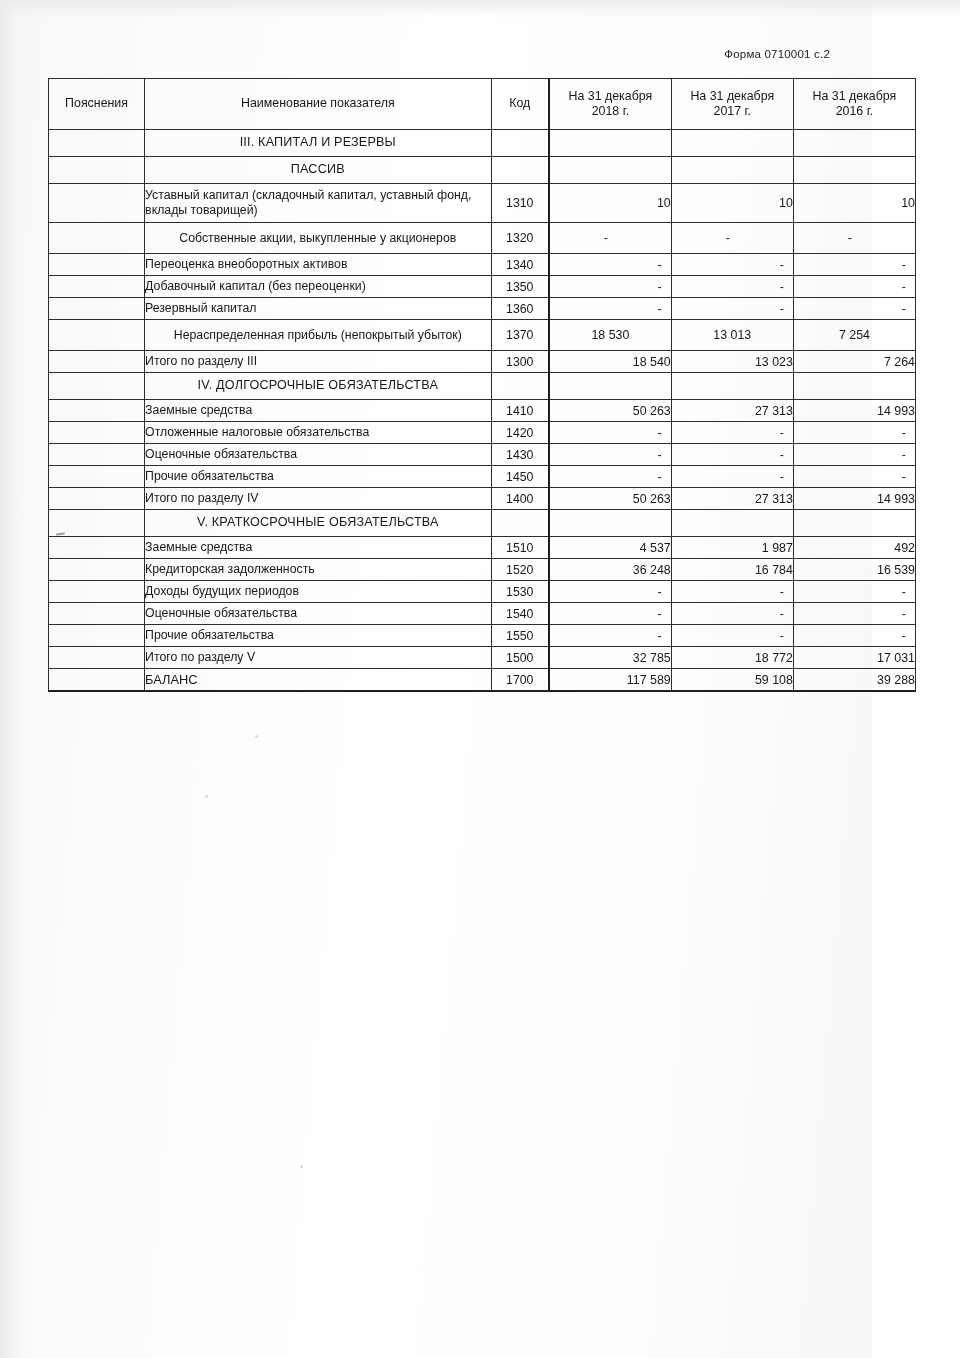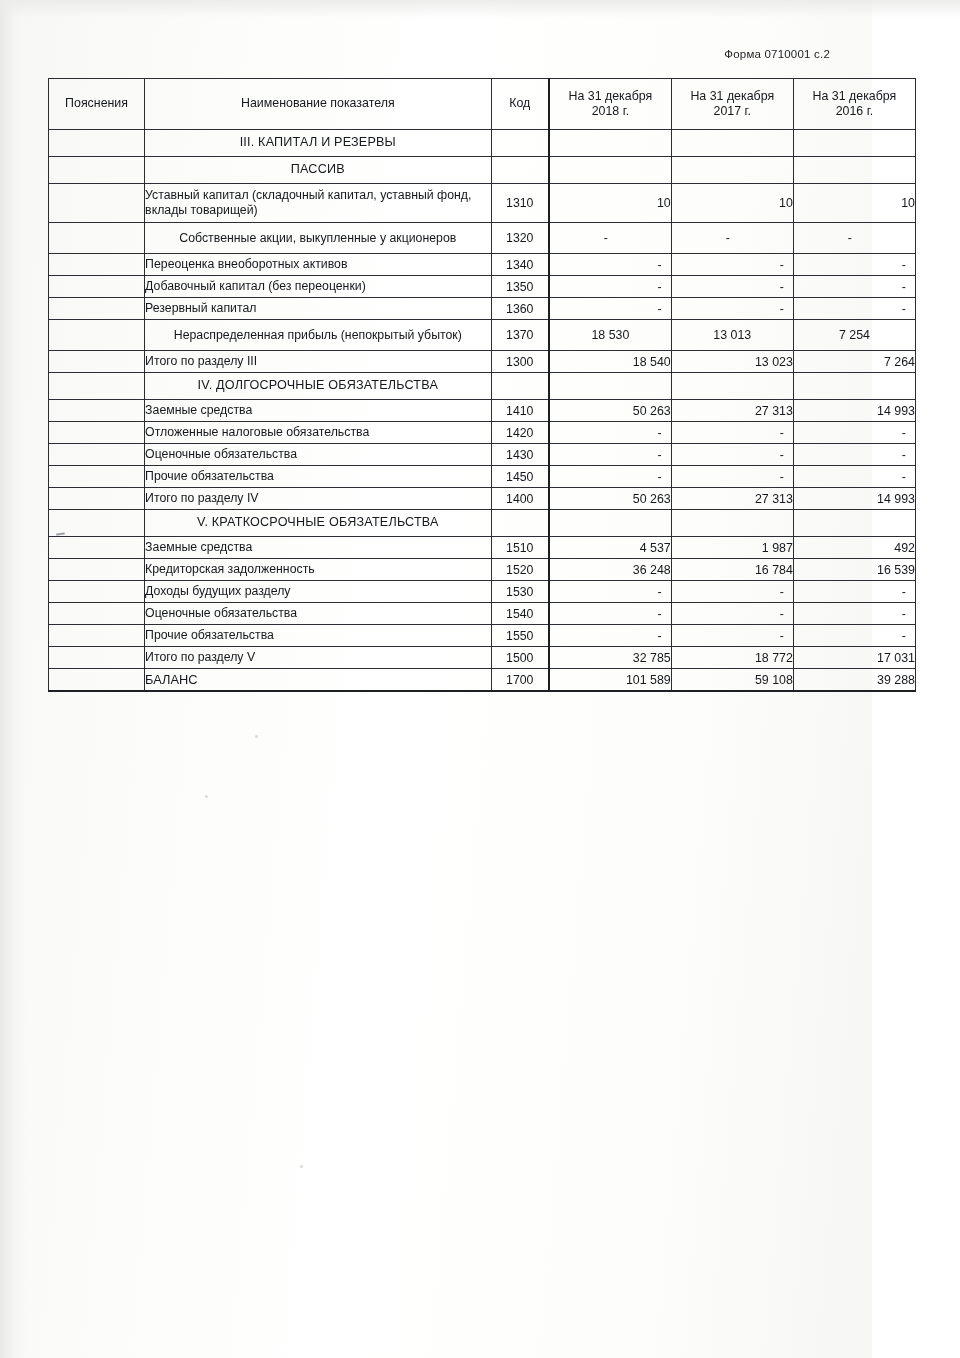--- a/index.html
+++ b/index.html
@@ -311,21 +311,21 @@
         <tr class="r-std">
           <td class="note-cell"></td>
           <td class="name-cell">Кредиторская задолженность</td>
           <td class="code-cell">1520</td>
           <td class="val-cell thick-left">36 248</td>
           <td class="val-cell">16 784</td>
           <td class="val-cell">16 539</td>
         </tr>
         <tr class="r-std">
           <td class="note-cell"></td>
-          <td class="name-cell">Доходы будущих разделу</td>
+          <td class="name-cell">Доходы будущих периодов</td>
           <td class="code-cell">1530</td>
           <td class="val-cell dash thick-left">-</td>
           <td class="val-cell dash">-</td>
           <td class="val-cell dash">-</td>
         </tr>
         <tr class="r-std">
           <td class="note-cell"></td>
           <td class="name-cell">Оценочные обязательства</td>
           <td class="code-cell">1540</td>
           <td class="val-cell dash thick-left">-</td>
@@ -345,21 +345,21 @@
           <td class="name-cell">Итого по разделу V</td>
           <td class="code-cell">1500</td>
           <td class="val-cell thick-left">32 785</td>
           <td class="val-cell">18 772</td>
           <td class="val-cell">17 031</td>
         </tr>
         <tr class="r-std">
           <td class="note-cell thick-bottom"></td>
           <td class="name-cell thick-bottom" style="font-size: 12.8px;">БАЛАНС</td>
           <td class="code-cell thick-bottom">1700</td>
-          <td class="val-cell thick-left thick-bottom">101 589</td>
+          <td class="val-cell thick-left thick-bottom">117 589</td>
           <td class="val-cell thick-bottom">59 108</td>
           <td class="val-cell thick-bottom">39 288</td>
         </tr>
       </tbody>
   </table>
 
   <div class="stub-mark"></div>
 </div>
 
 </body></html>

